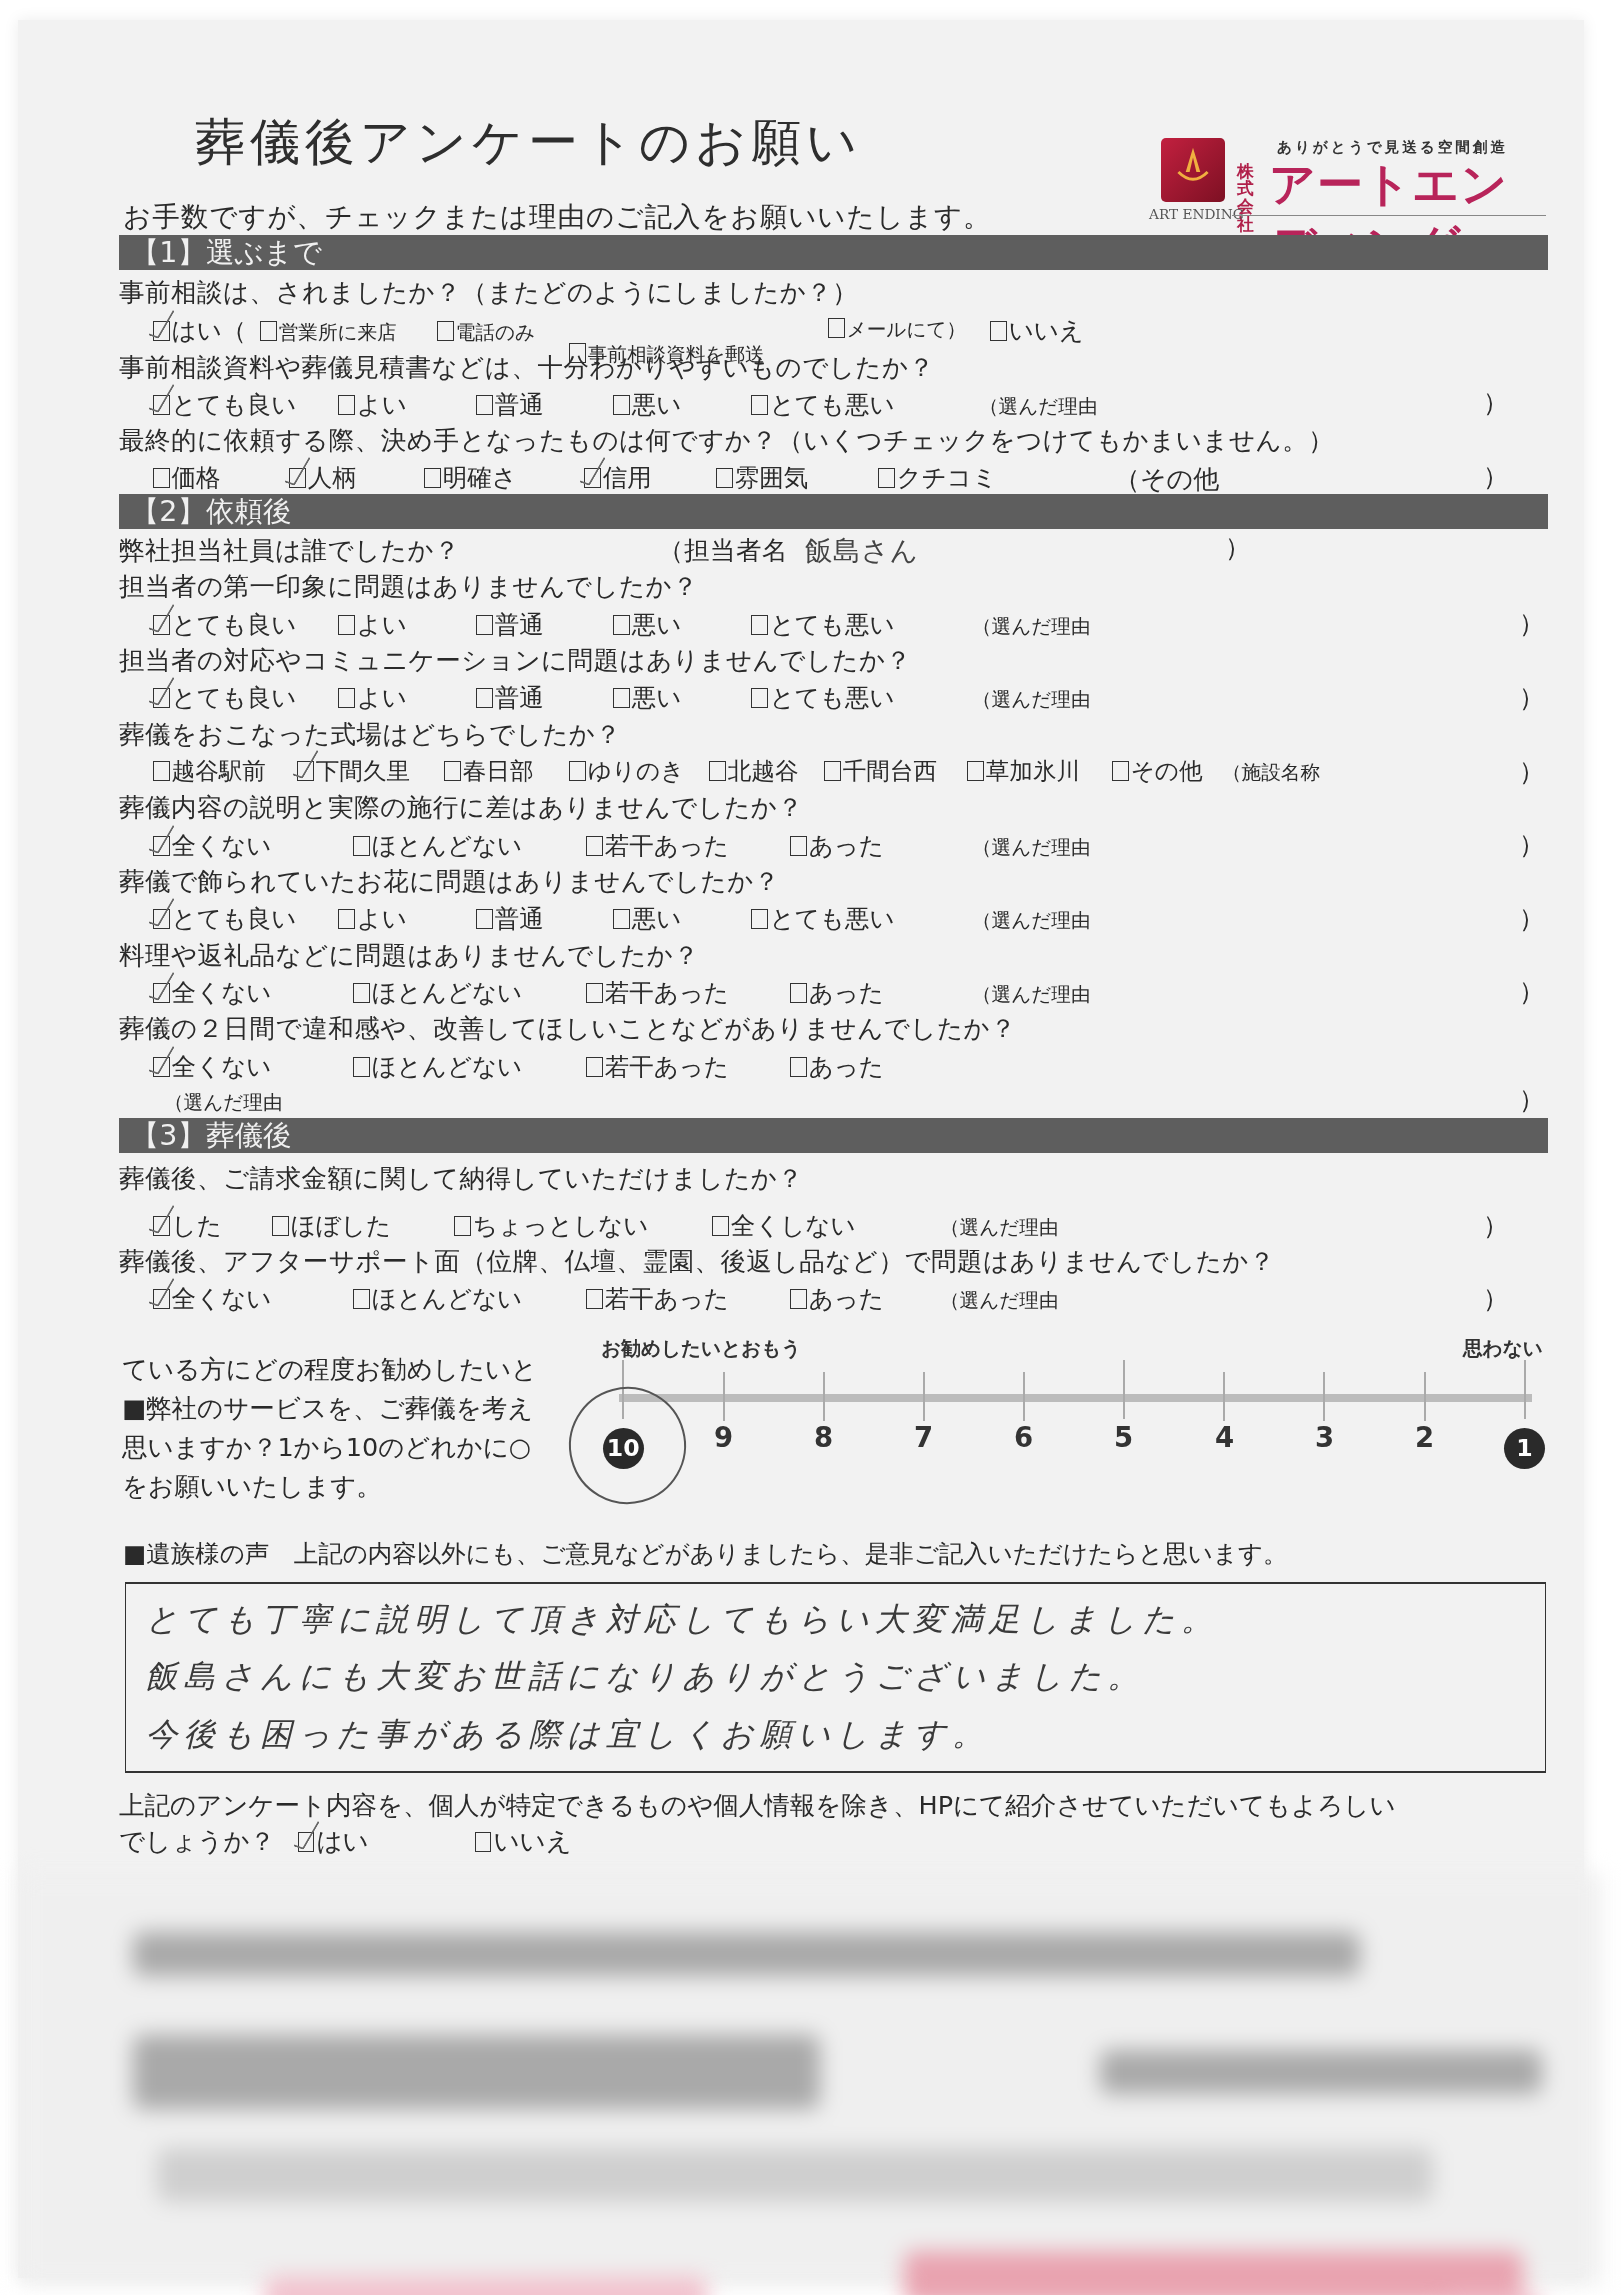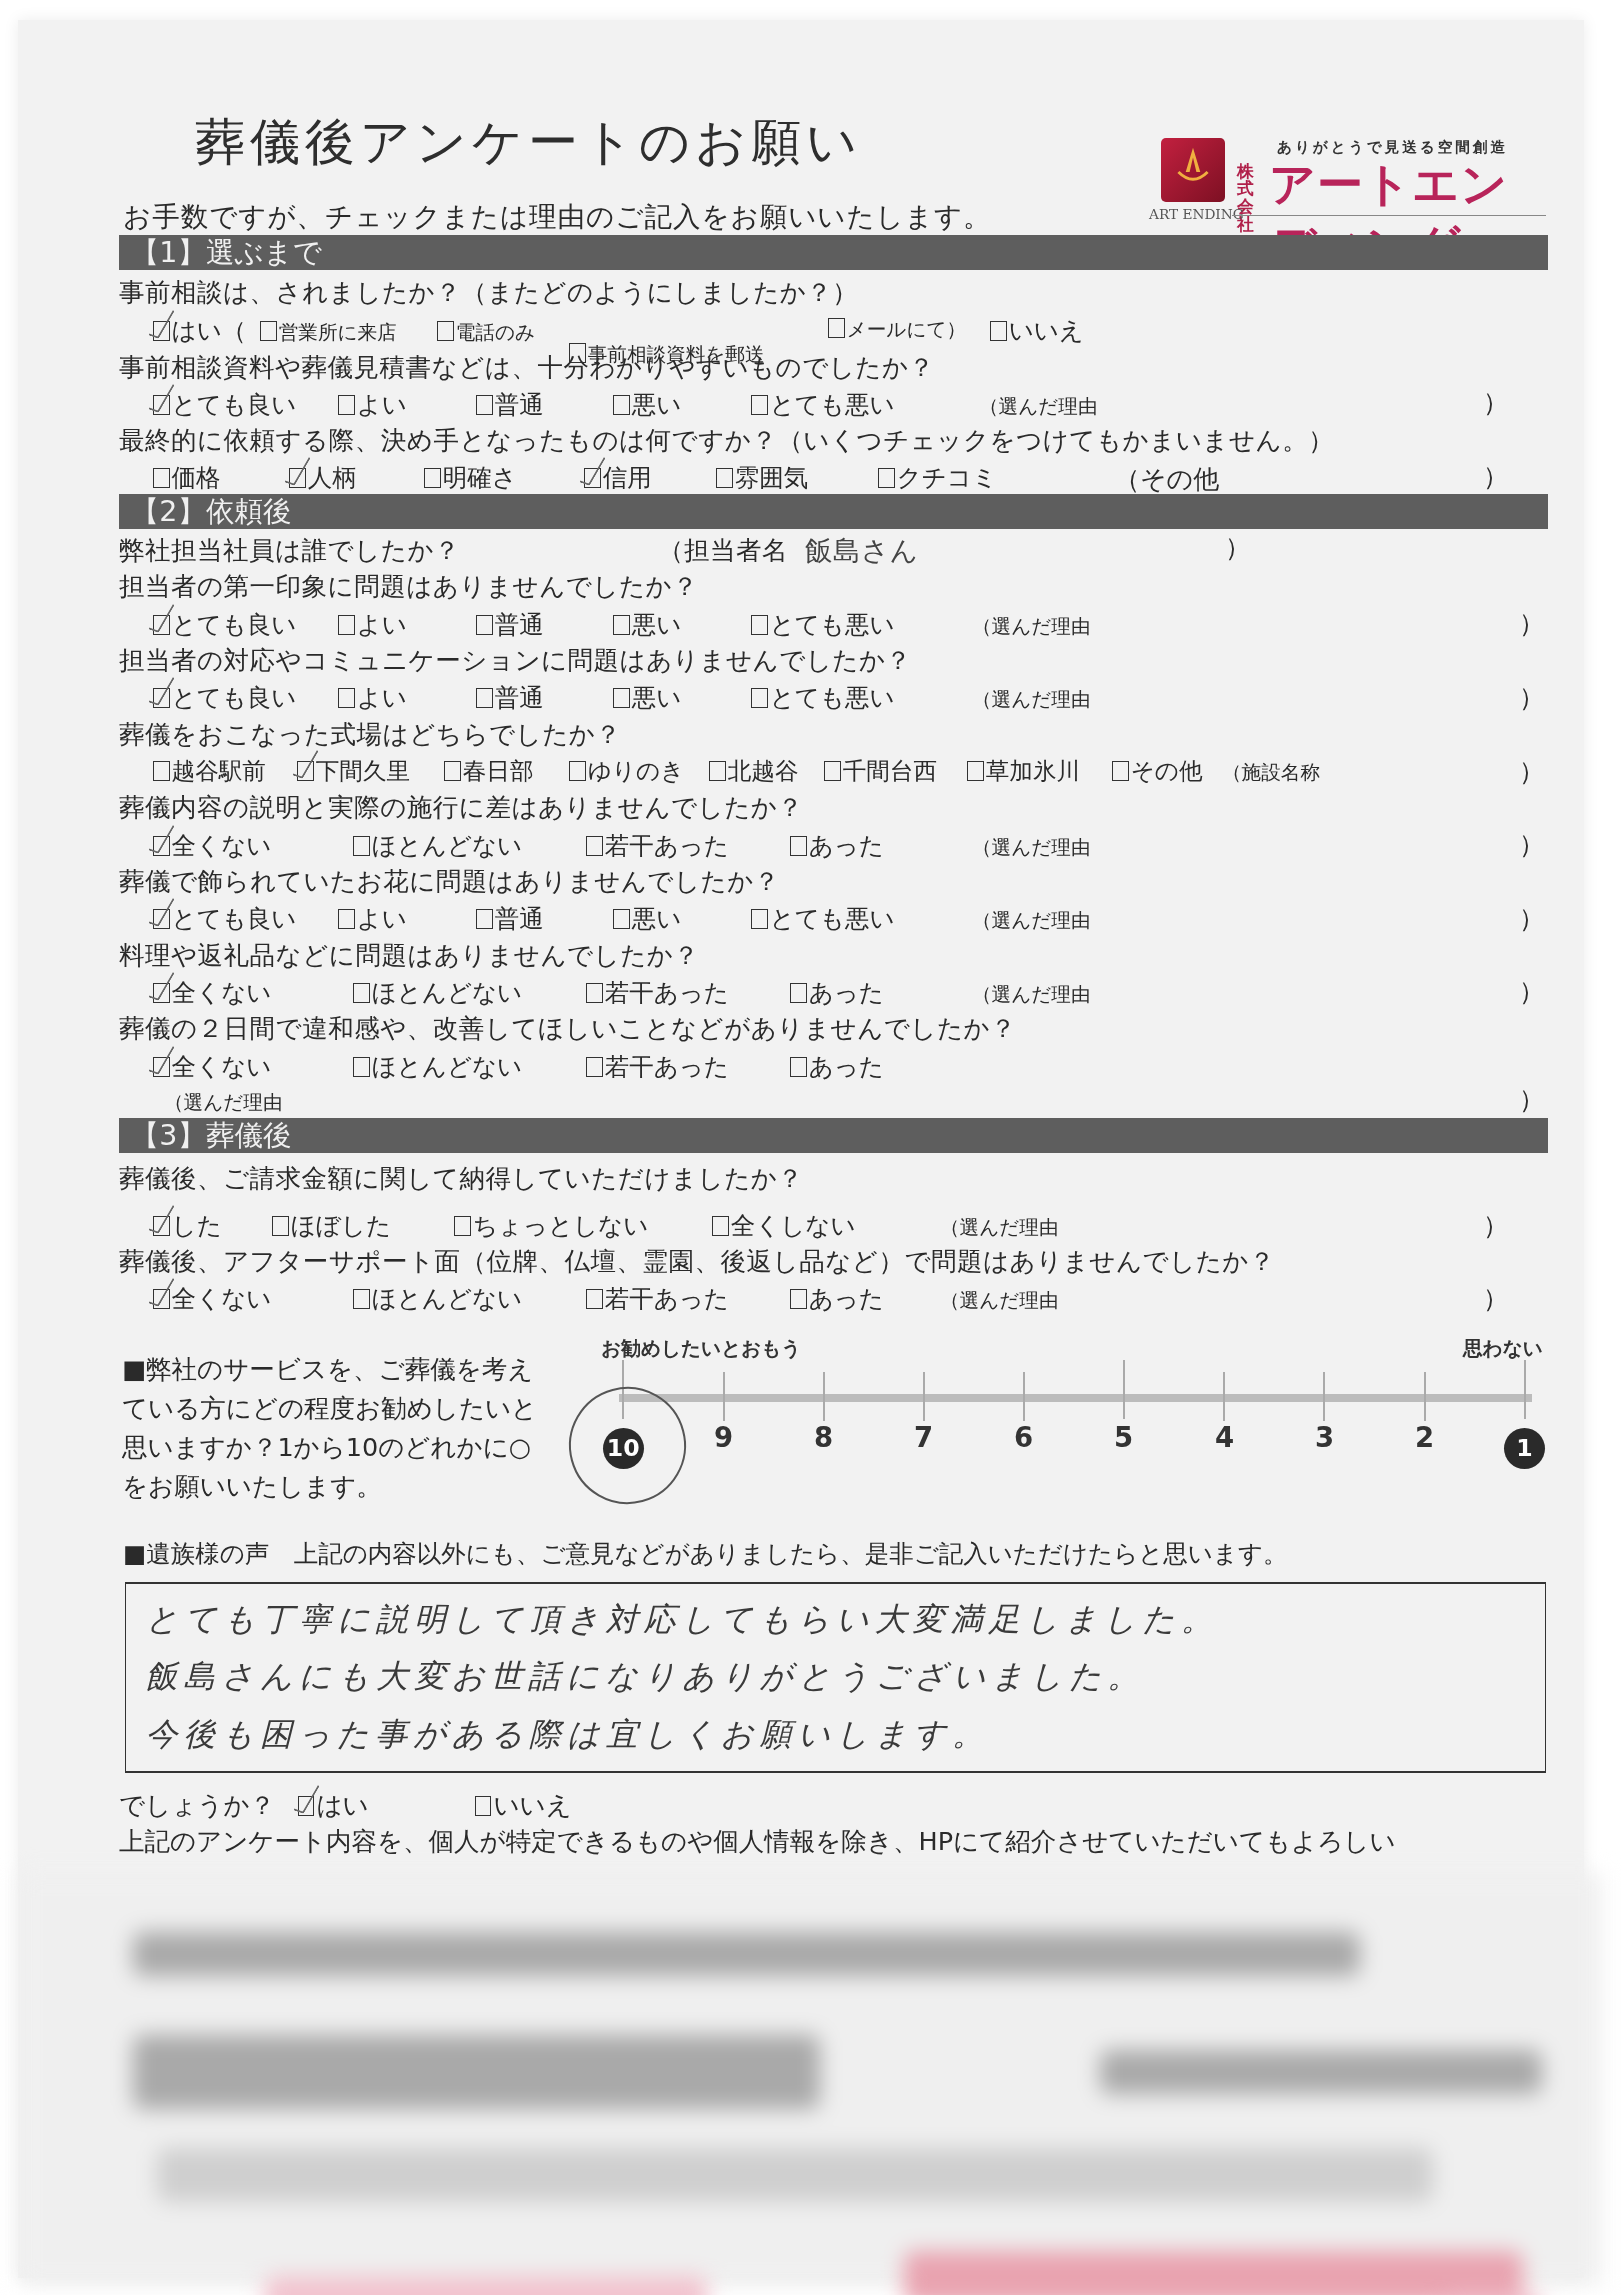--- a/index.html
+++ b/index.html
@@ -233,22 +233,22 @@
 <div class="opts" style="top:1282px;">
   <span class="opt" style="left:5.9px;"><span class="box checked"></span><span>全くない</span></span>
   <span class="opt" style="left:206px;"><span class="box"></span><span>ほとんどない</span></span>
   <span class="opt" style="left:439px;"><span class="box"></span><span>若干あった</span></span>
   <span class="opt" style="left:643px;"><span class="box"></span><span>あった</span></span>
 </div>
 <div class="reason" style="left:940px; top:1287px;">（選んだ理由</div>
 <div class="paren-close" style="left:1483px; top:1281px;">）</div>
 
 <div class="nps-q">
+  <div>ている方にどの程度お勧めしたいと</div>
   <div>■弊社のサービスを、ご葬儀を考え</div>
-  <div>ている方にどの程度お勧めしたいと</div>
   <div>思いますか？1から10のどれかに○</div>
   <div>をお願いいたします。</div>
 </div>
 
 <div class="scale">
   <div class="scale-label" style="left:12.3px;">お勧めしたいとおもう</div>
   <div class="scale-label" style="left:874px;">思わない</div>
   <div class="scale-line"></div>
   <div class="tick long" style="left:33px;"></div>
   <div class="tick" style="left:134px;"></div>
@@ -274,26 +274,26 @@
 <div class="circle-mark"></div>
 
 <div class="voice-label">■遺族様の声　上記の内容以外にも、ご意見などがありましたら、是非ご記入いただけたらと思います。</div>
 <div class="voice-box">
   <div class="voice-line" style="top:13.7px;">とても丁寧に説明して頂き対応してもらい大変満足しました。</div>
   <div class="voice-line" style="top:71px;">飯島さんにも大変お世話になりありがとうございました。</div>
   <div class="voice-line" style="top:129px;">今後も困った事がある際は宜しくお願いします。</div>
 </div>
 
 <div class="consent">
+  <div>上記のアンケート内容を、個人が特定できるものや個人情報を除き、HPにて紹介させていただいてもよろしい</div>
   <div>
     <span>でしょうか？</span>
     <span style="margin-left:14.7px;"><span class="box checked"></span><span>はい</span></span>
     <span style="margin-left:98px;"><span class="box"></span><span>いいえ</span></span>
   </div>
-  <div>上記のアンケート内容を、個人が特定できるものや個人情報を除き、HPにて紹介させていただいてもよろしい</div>
 </div>
 
 <div class="blurred">
   <div class="blur-bar" style="left:113px; top:59px; width:1227px; height:44px;"></div>
   <div class="blur-bar" style="left:113px; top:162px; width:687px; height:74px;"></div>
   <div class="blur-bar" style="left:1080px; top:177px; width:442px; height:44px;"></div>
   <div class="blur-bar" style="left:137px; top:275px; width:1276px; height:54px; background:#cfcfcf;"></div>
   <div class="blur-pink" style="left:884px; top:378px; width:619px; height:54px;"></div>
   <div class="blur-pink" style="left:245px; top:403px; width:442px; height:79px; background:#f2c4cf;"></div>
   <div class="blur-pink" style="left:1424px; top:422px; width:98px; height:79px; background:#f2c4cf;"></div>

